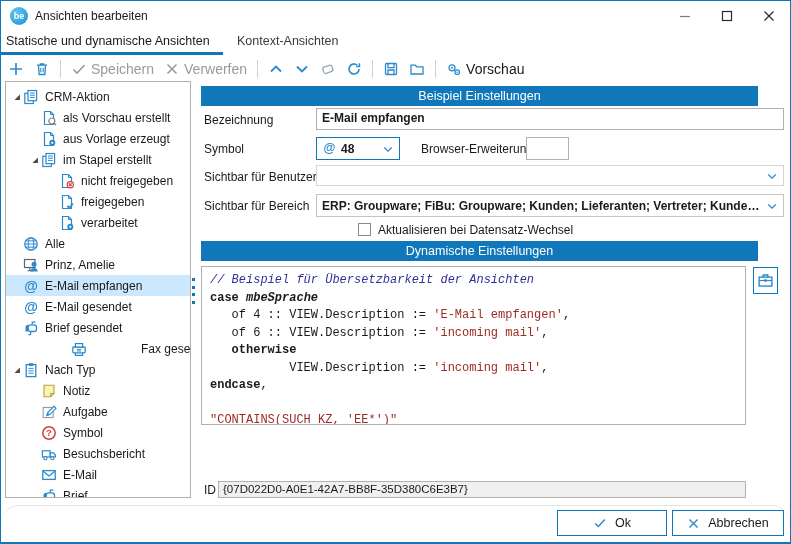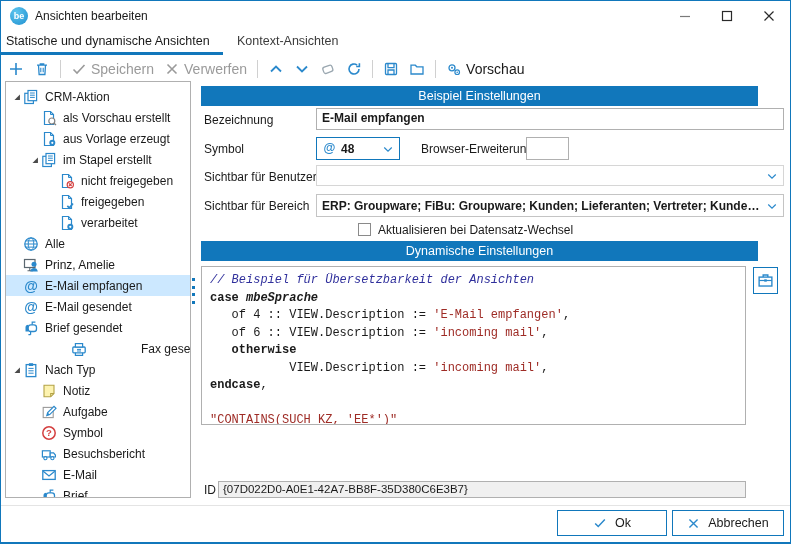--- a/index.html
+++ b/index.html
@@ -51,21 +51,21 @@
   .code-line{white-space:pre;}
   .cm{color:#30309c;font-style:italic;}
   .kw{font-weight:bold;}
   .kwi{font-weight:bold;font-style:italic;}
   .str{color:#9e2b25;}
   .tool-btn-box{position:absolute;left:752px;top:266px;width:25px;height:27px;border:1px solid #1177bb;
                 background:#fff;display:flex;align-items:center;justify-content:center;box-sizing:border-box;}
   .id-field{position:absolute;left:217px;top:480px;width:528px;height:17px;background:#f0f0f0;
             border:1px solid #b0b0b0;box-sizing:border-box;font-size:11.5px;padding:1px 4px;color:#1a1a1a;}
   
-  .footer{position:absolute;left:0;top:504px;width:100%;height:38px;border-top:1px solid #e4e4e4;background:#fff;}
+  .footer{position:absolute;left:0;top:504px;width:100%;height:38px;border-top:1px solid #e4e4e4;background:#fff;border-radius:19px;}
   .dlg-btn{position:absolute;top:4px;height:26px;background:#fff;border:1px solid #1177bb;color:#1a1a1a;
            font-size:12.5px;display:flex;align-items:center;justify-content:center;gap:8px;box-sizing:border-box;}
 </style>
 </head>
 <body>
 
 <div class="window">
 
   <div class="titlebar">
     <div class="app-icon">be</div>

